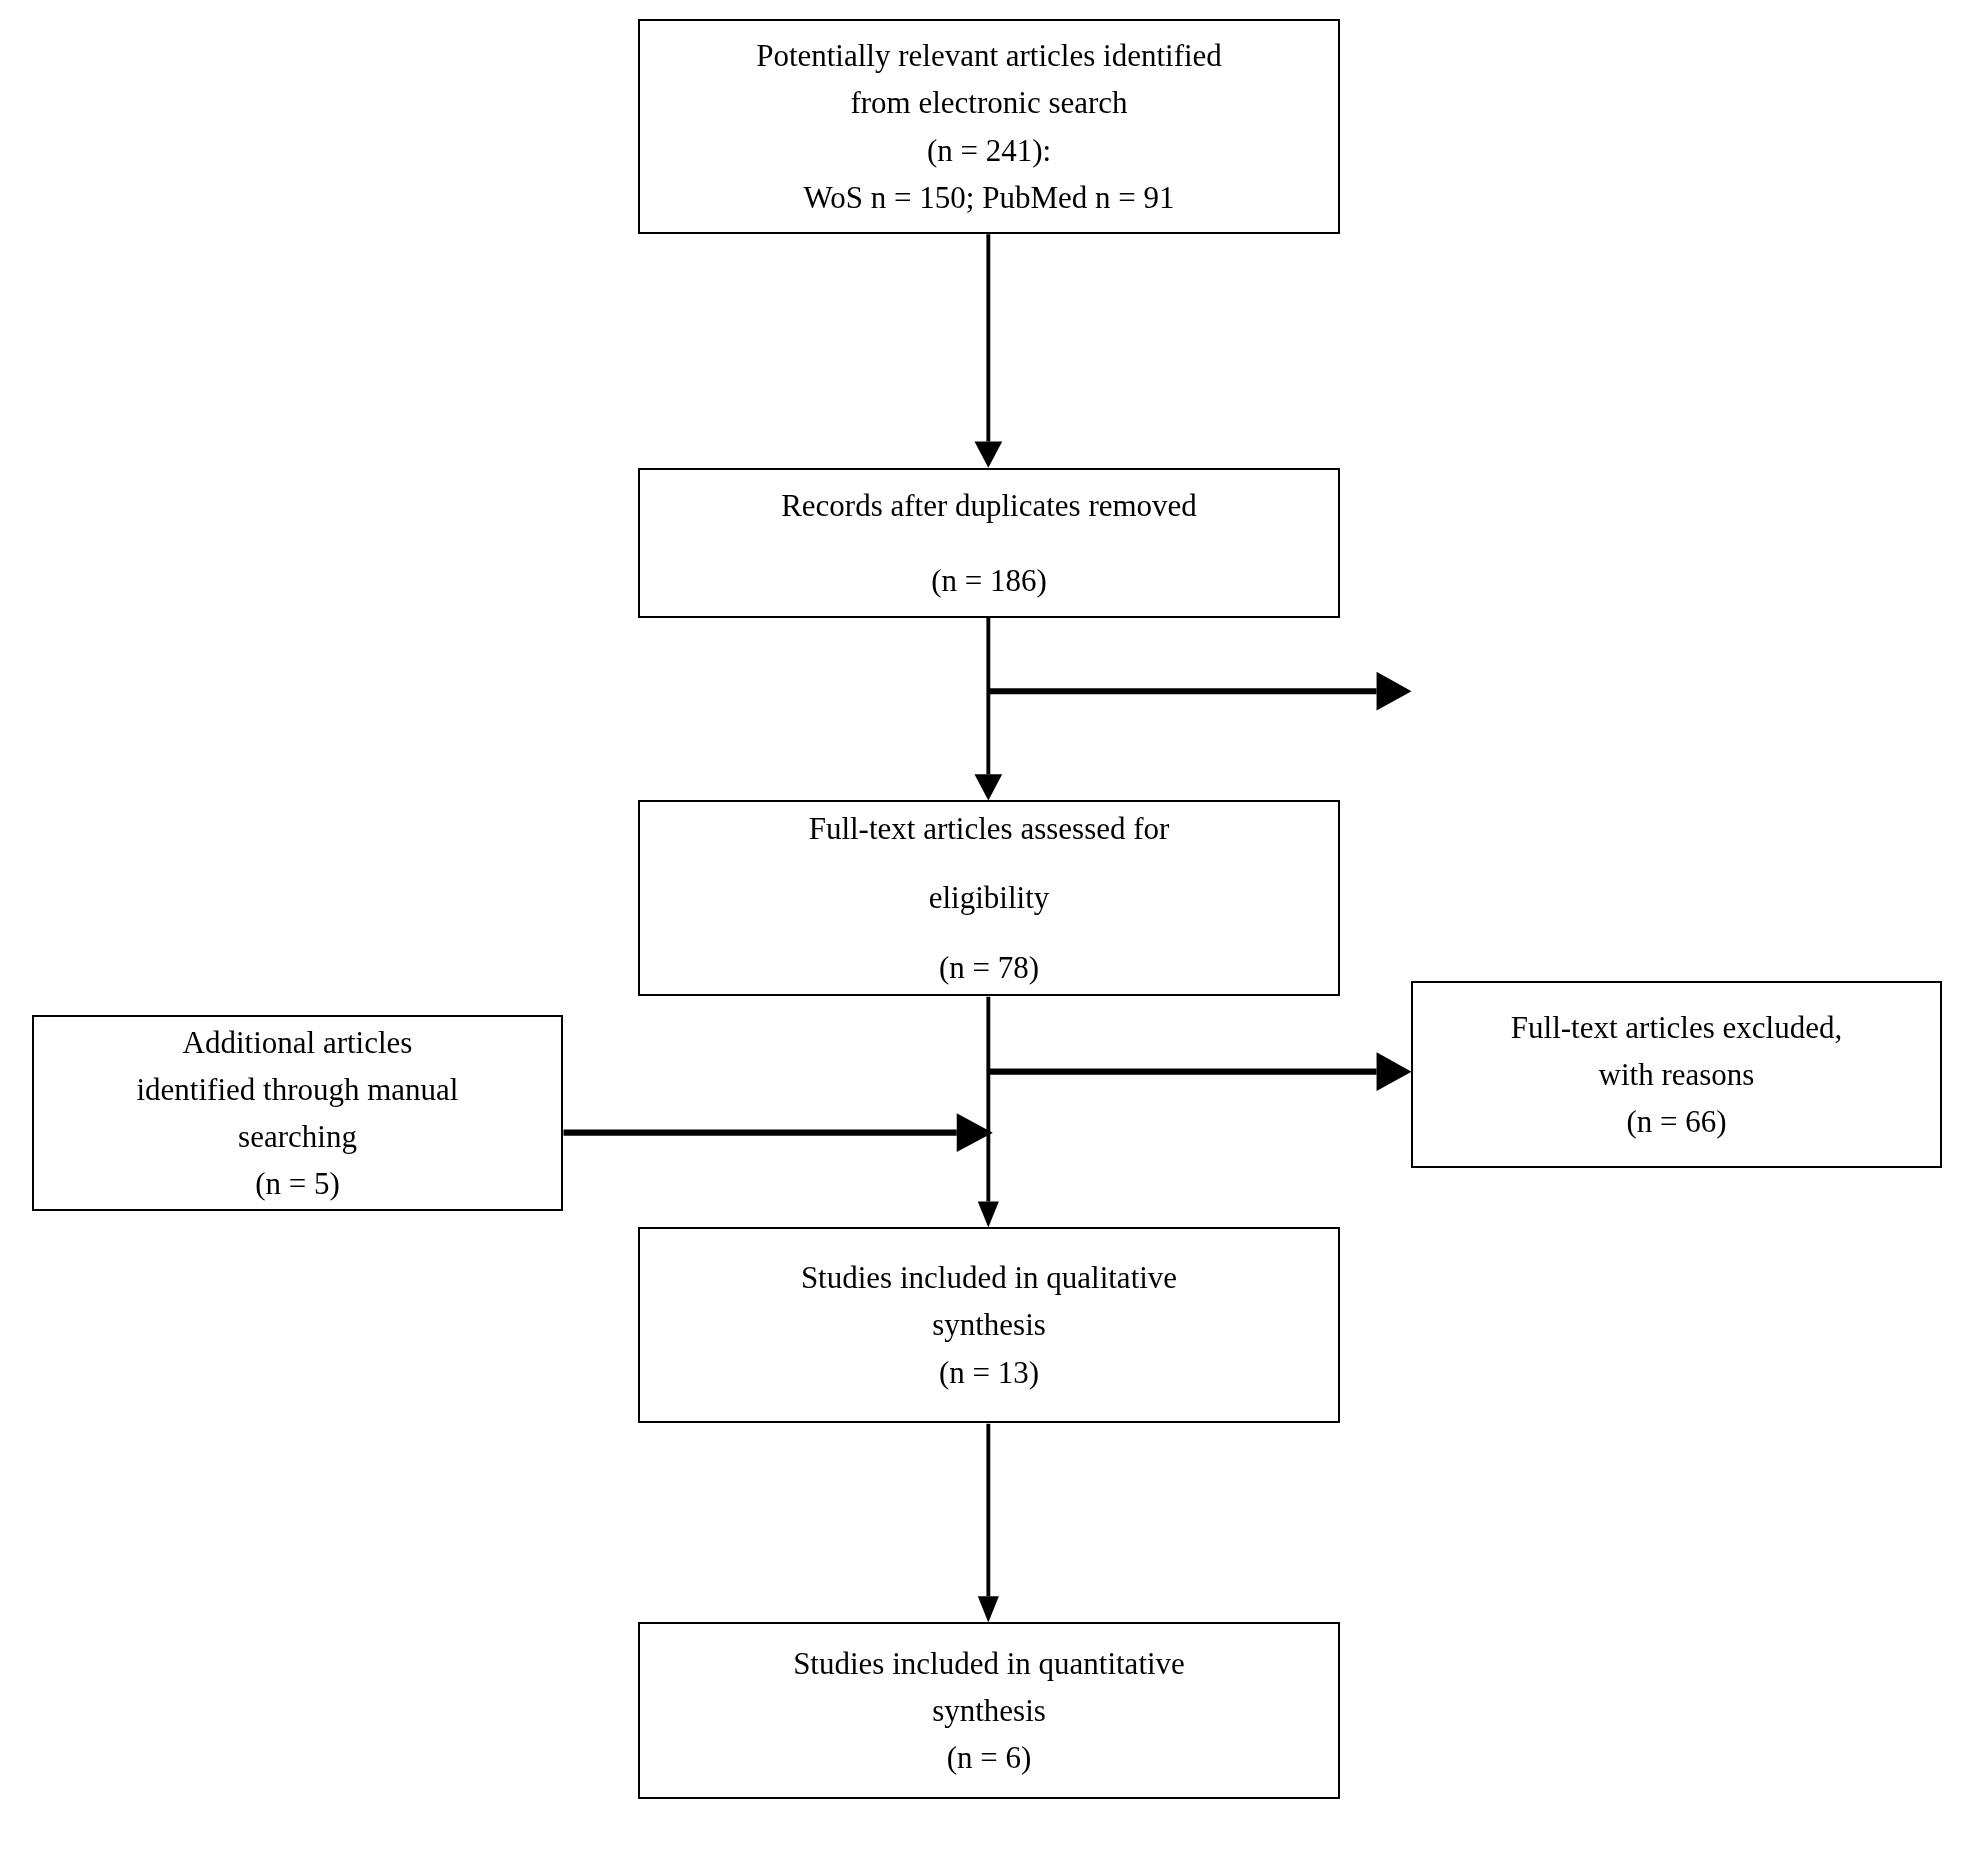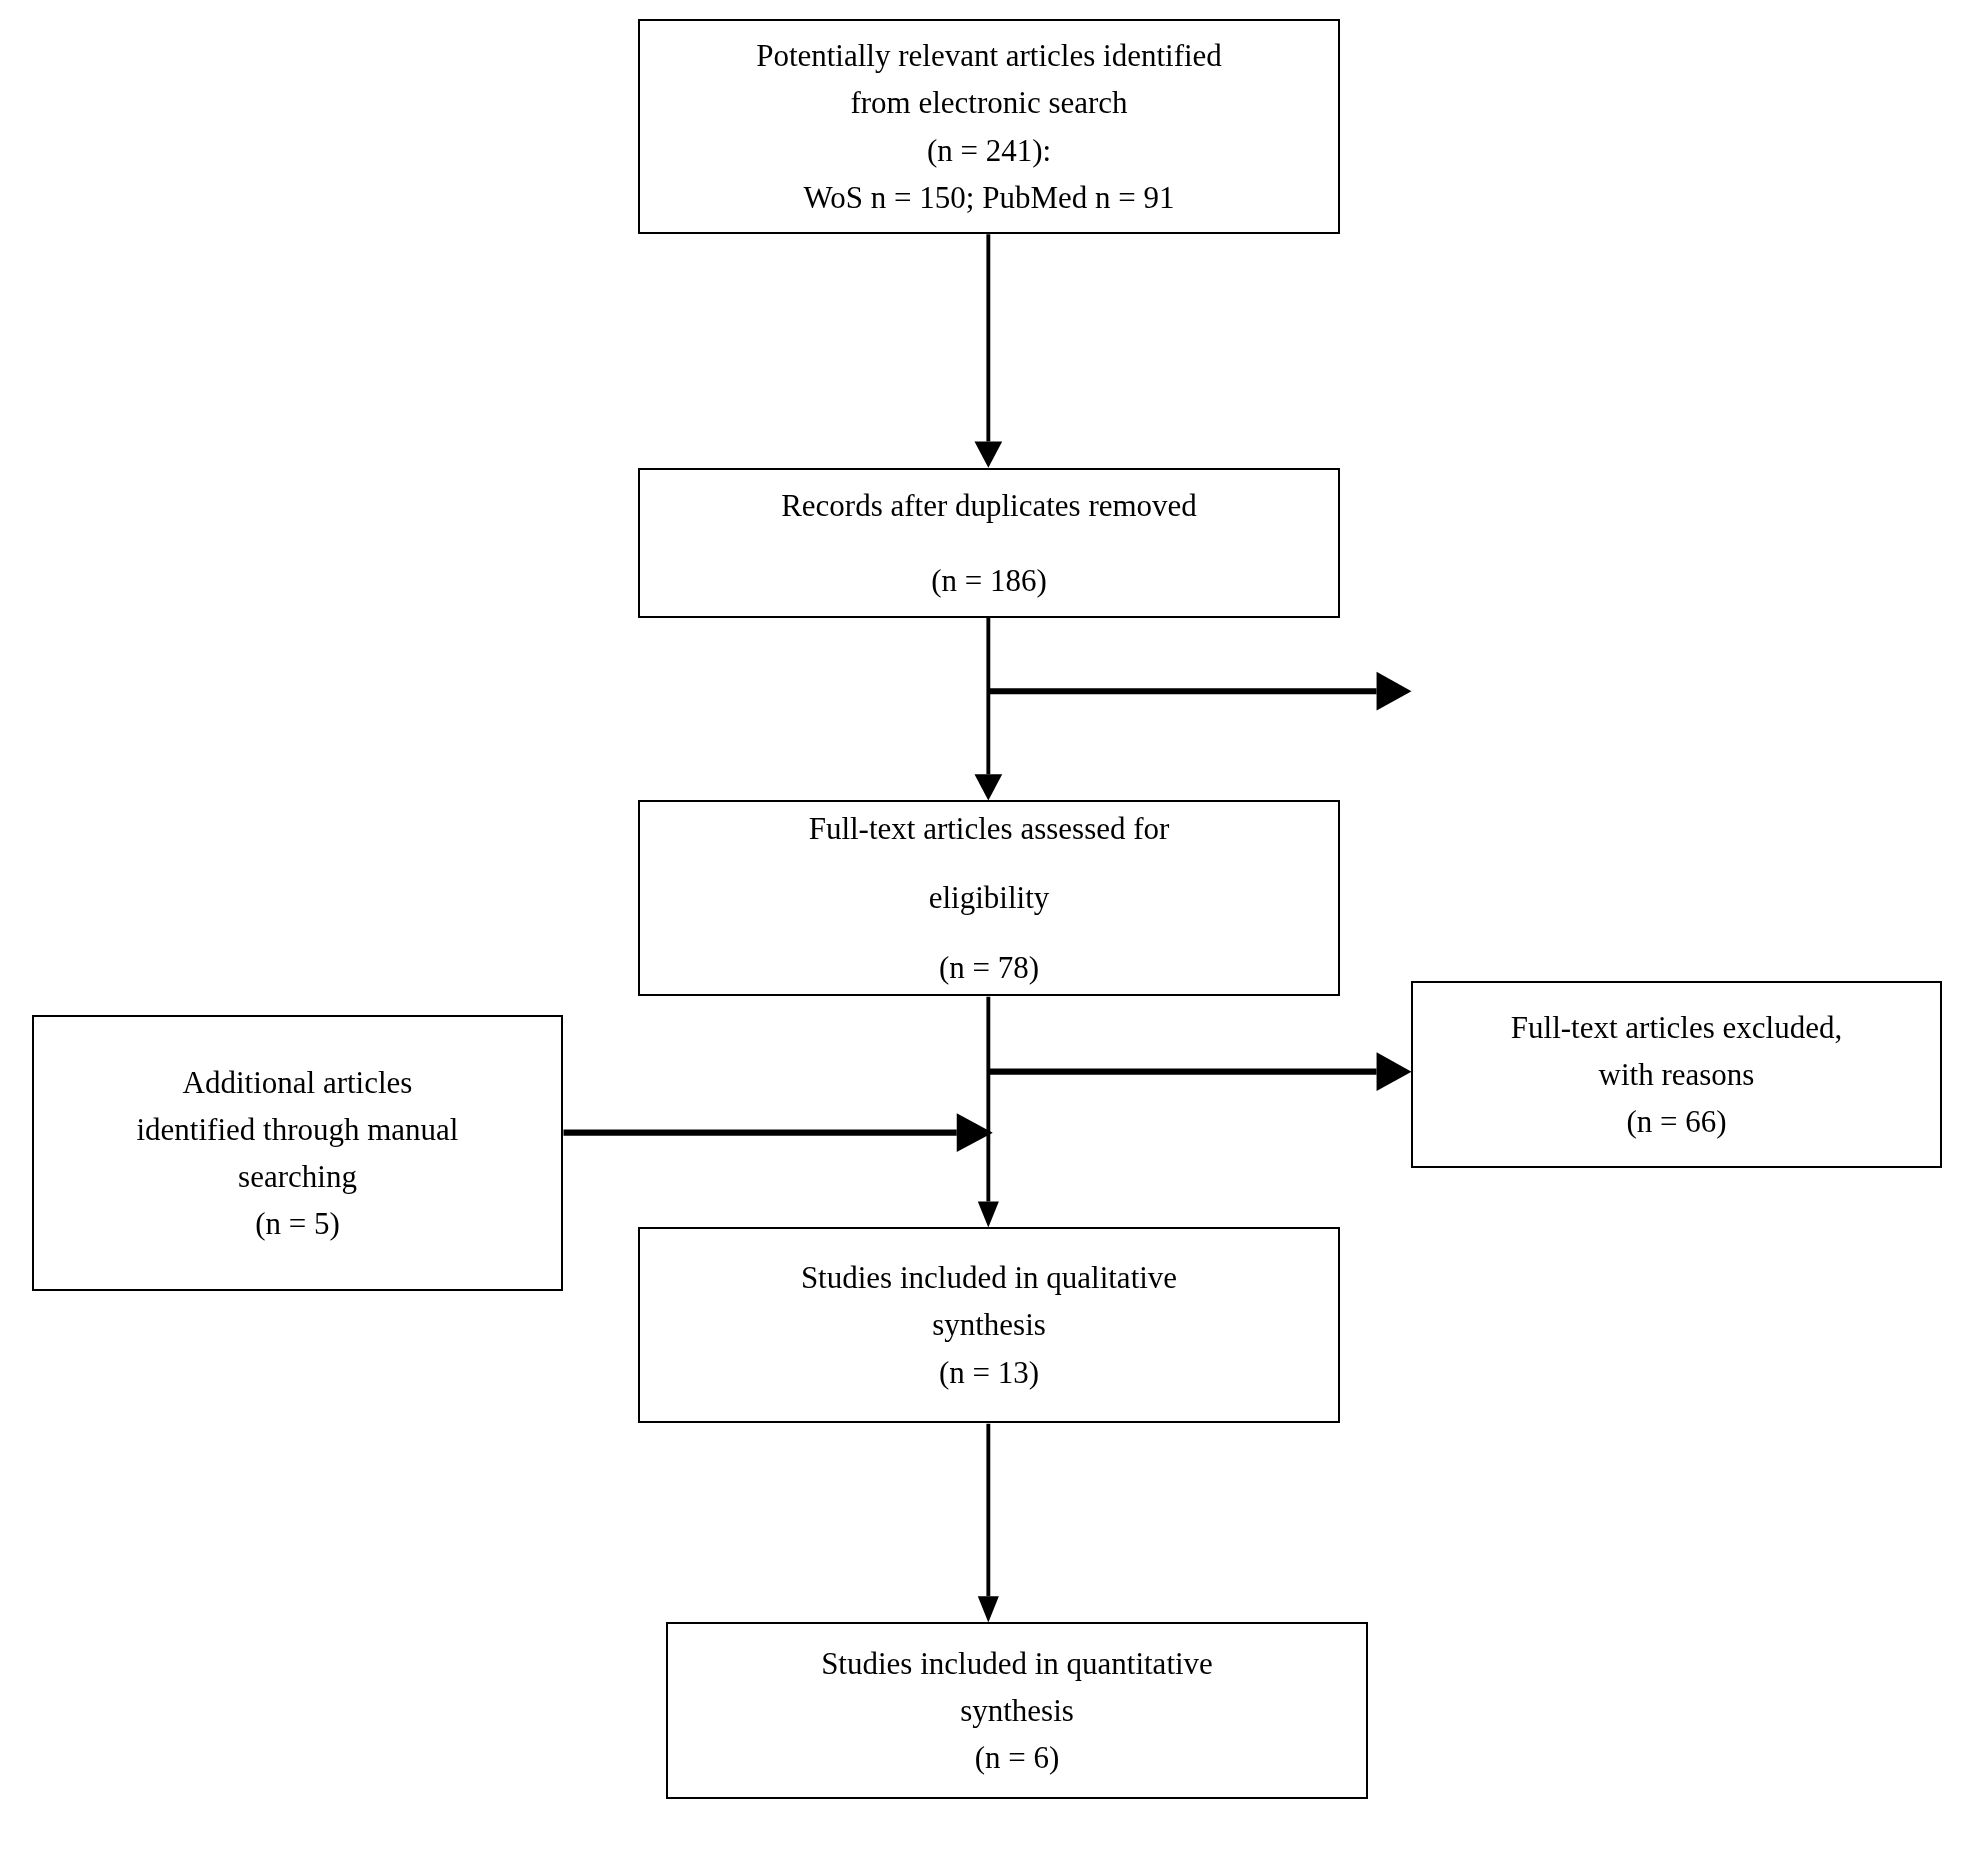--- a/index.html
+++ b/index.html
@@ -44,23 +44,23 @@
   .flow-box .line {
     display: block;
     white-space: nowrap;
   }
   
   #box-identified      { left: 638px; top: 19px;   width: 702px; height: 215px; }
   #box-duplicates      { left: 638px; top: 468px;  width: 702px; height: 150px; gap: 28px; }
   #box-excluded-title  { left: 1411px; top: 600px; width: 531px;  height: 187px; }
   #box-fulltext        { left: 638px; top: 800px; width: 702px; height: 196px; justify-content: space-between; }
   #box-excluded-reason { left: 1411px; top: 981px; width: 531px;  height: 187px; }
-  #box-manual          { left: 32px;   top: 1015px; width: 531px;  height: 276px; }
+  #box-manual          { left: 32px;   top: 1015px; width: 531px;  height: 196px; }
   #box-qualitative     { left: 638px; top: 1227px; width: 702px; height: 196px; }
-  #box-quantitative    { left: 666px; top: 1622px; width: 702px; height: 177px; }
+  #box-quantitative    { left: 638px; top: 1622px; width: 702px; height: 177px; }
 </style>
 </head>
 <body>
 
 <div id="diagram-root">
 
   <svg id="flow-svg" viewBox="0 0 3579 3346" aria-hidden="true">
 
     <g>
       <line x1="1782" y1="422" x2="1782" y2="796" stroke="#000000" stroke-width="7"></line>

